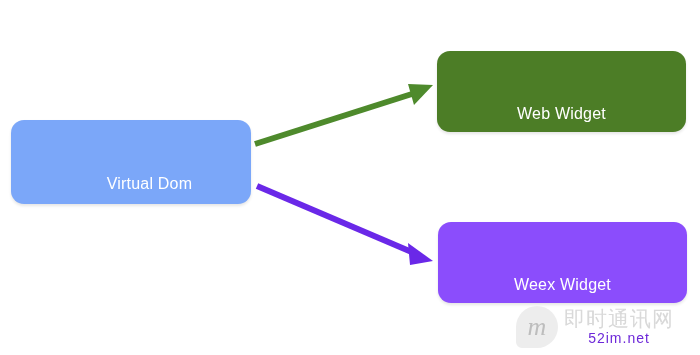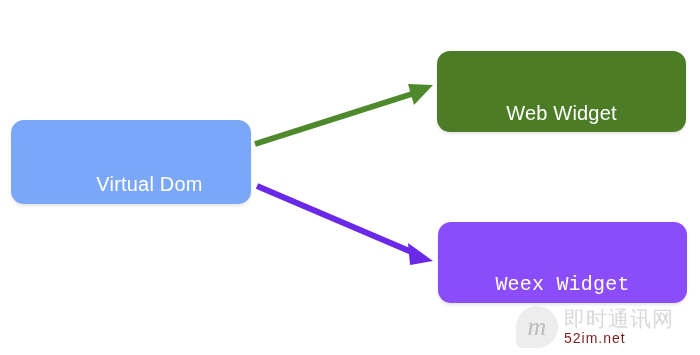--- a/index.html
+++ b/index.html
@@ -22,21 +22,21 @@
     border-radius: 13px;
     display: flex;
     align-items: center;
     justify-content: center;
     box-sizing: border-box;
     box-shadow: 0 2px 3px rgba(0,0,0,0.10);
     z-index: 3;
   }
   .node-label {
     color: #ffffff;
-    font-size: 20px;
+    font-size: 16px;
     font-weight: 400;
     letter-spacing: 0.2px;
     white-space: nowrap;
     margin-top: 44px;
     -webkit-font-smoothing: antialiased;
   }
   #node-virtual-dom {
     left: 11px;
     top: 120px;
     width: 240px;
@@ -114,23 +114,23 @@
     font-size: 21px;
     line-height: 23px;
     color: #D9D9D9;
     letter-spacing: 1px;
     font-weight: 400;
     white-space: nowrap;
   }
   #watermark-url {
     font-size: 14px;
     line-height: 17px;
-    color: #7f1d1d;
+    color: #6d28d9;
     letter-spacing: 1px;
-    text-align: left;
+    text-align: center;
     white-space: nowrap;
   }
 </style>
 </head>
 <body>
 
 <div id="diagram-canvas" style="background: rgb(255, 255, 255);">
 
   <svg id="connectors-layer" viewBox="0 0 700 355" width="700" height="355" xmlns="http://www.w3.org/2000/svg">
     <g>
@@ -145,21 +145,21 @@
 
   <div class="node-box" id="node-virtual-dom" style="background: rgb(123, 167, 249);">
     <span class="node-label" style="color: rgb(255, 255, 255);">Virtual Dom</span>
   </div>
 
   <div class="node-box" id="node-web-widget" style="background: rgb(76, 125, 38);">
     <span class="node-label" style="color: rgb(255, 255, 255);">Web Widget</span>
   </div>
 
   <div class="node-box" id="node-weex-widget" style="background: rgb(139, 77, 252);">
-    <span class="node-label" style="color: rgb(255, 255, 255); font-family: Liberation Mono, monospace;">Weex Widget</span>
+    <span class="node-label" style="color: rgb(255, 255, 255);">Weex Widget</span>
   </div>
 
   <div id="watermark">
     <div id="watermark-logo">
       <div id="watermark-logo-shape"></div>
       <div id="watermark-logo-letter">m</div>
     </div>
     <div id="watermark-text-block">
       <div id="watermark-cn">即时通讯网</div>
       <div id="watermark-url">52im.net</div>

